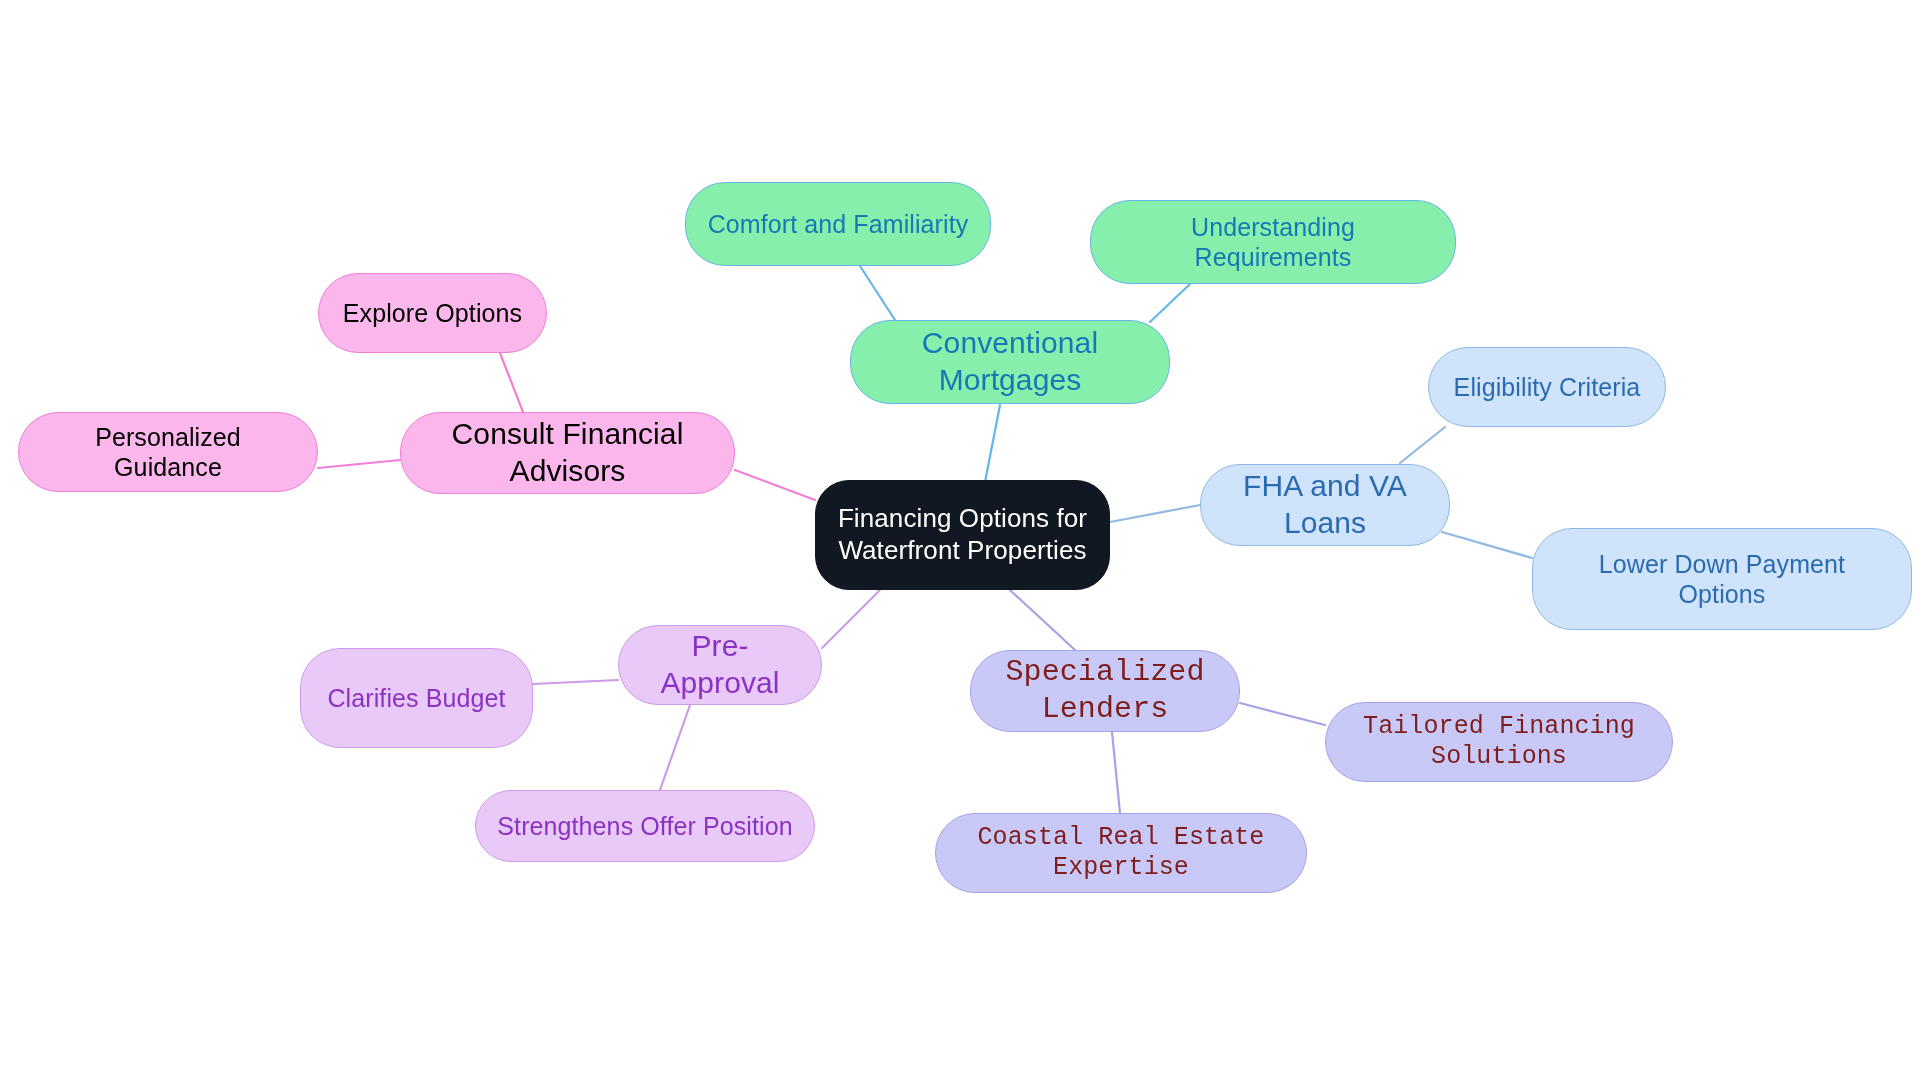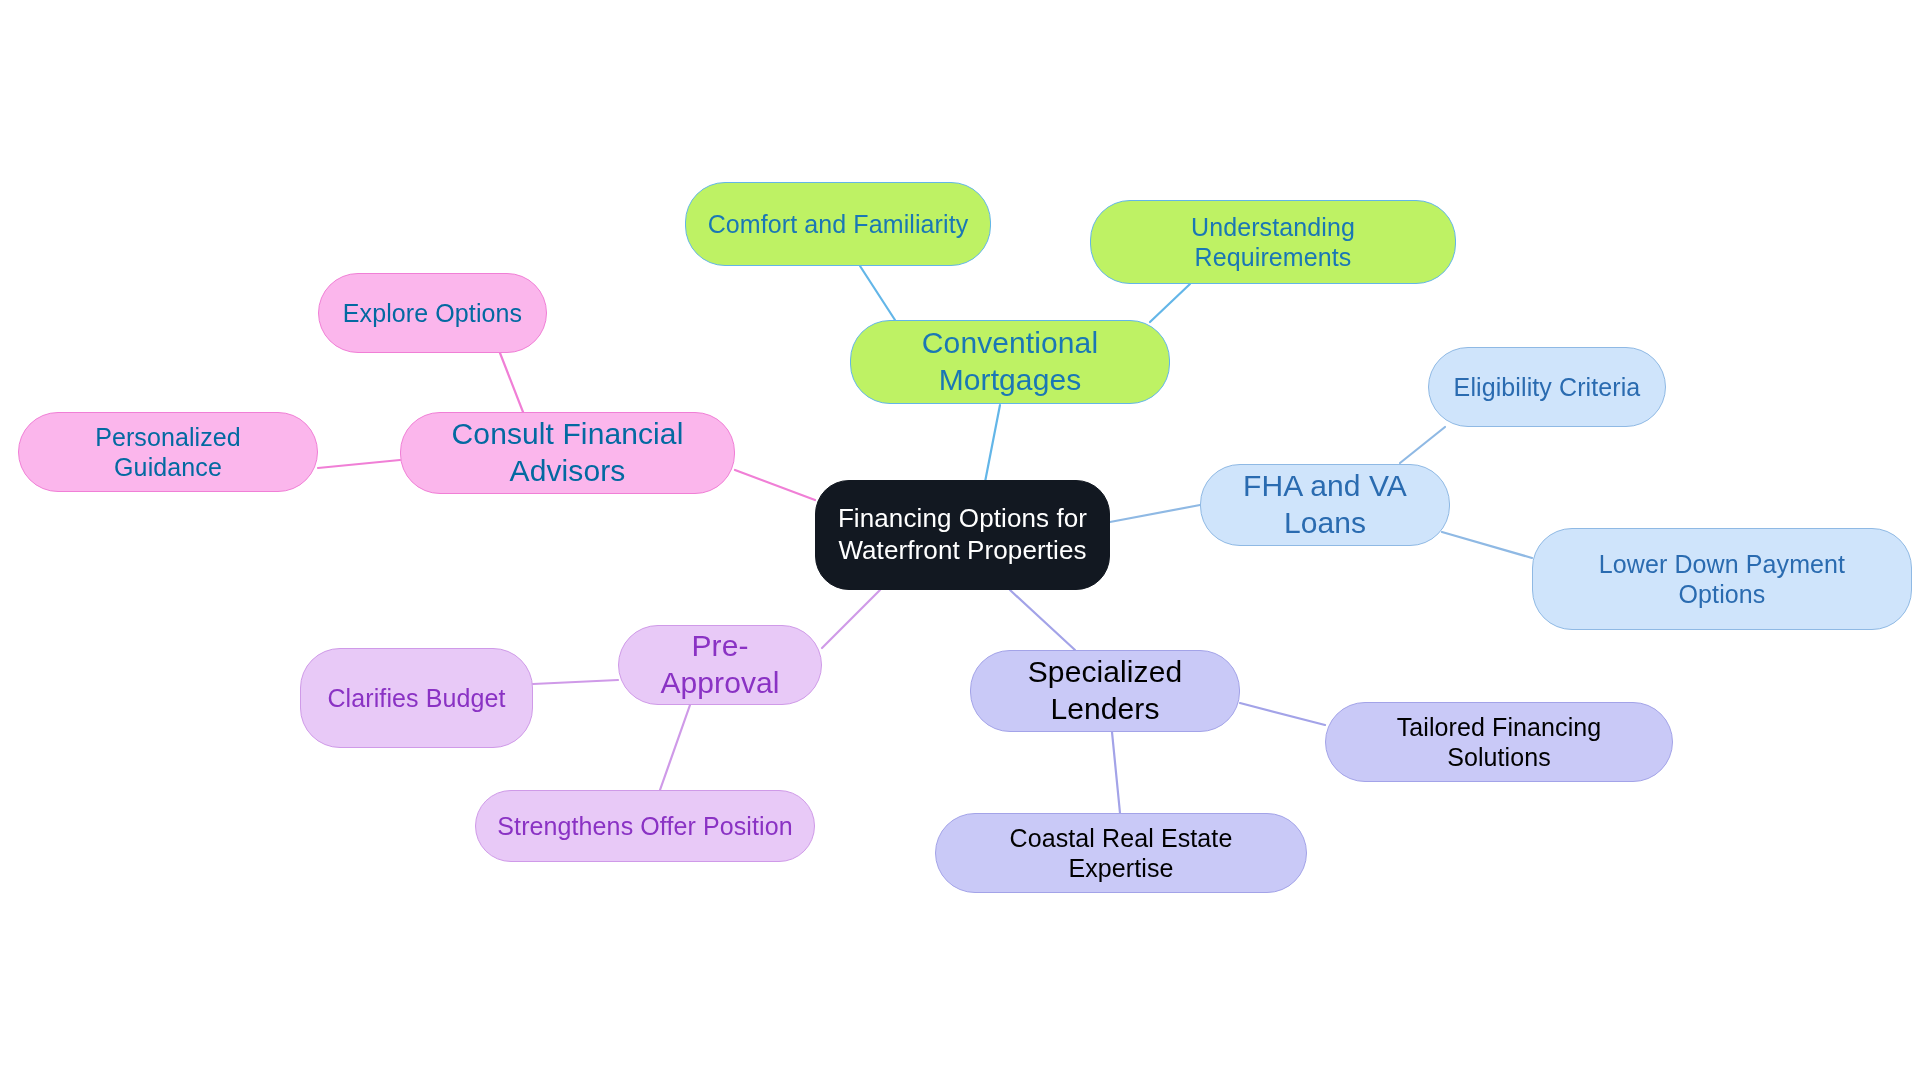--- a/index.html
+++ b/index.html
@@ -49,25 +49,25 @@
   .node-branch {
     font-size: 30px;
     border-radius: 40px;
     padding: 4px 20px;
   }
   .node-leaf {
     font-size: 25px;
     border-radius: 40px;
     padding: 4px 20px;
   }
-  .c-blue   { background: #bef264; border-color: #63b6e8; color: #1a77b5; }
+  .c-blue   { background: #86efac; border-color: #63b6e8; color: #1a77b5; }
   .c-lblue  { background: #cfe4fb; border-color: #8fb9e4; color: #2a6bb0; }
-  .c-pink   { background: #fbb6ec; border-color: #f07fd6; color: #0369a1; }
+  .c-pink   { background: #fbb6ec; border-color: #f07fd6; color: #000000; }
   .c-violet { background: #e8c9f7; border-color: #cf9ae8; color: #8a32c4; }
-  .c-peri   { background: #c9c9f7; border-color: #a3a3e8; color: #000000; }
+  .c-peri   { background: #c9c9f7; border-color: #a3a3e8; color: #7f1d1d; font-family: Liberation Mono, monospace; }
 </style>
 </head>
 <body>
 
 <div id="mindmap-canvas">
 
   <svg id="edge-layer" viewBox="0 0 1920 1083" width="1920" height="1083">
       <line x1="985" y1="482" x2="1000" y2="405" stroke="#63b6e8" stroke-width="2.2" stroke-linecap="round"></line>
       <line x1="895" y1="320" x2="860" y2="266" stroke="#63b6e8" stroke-width="2.2" stroke-linecap="round"></line>
       <line x1="1150" y1="322" x2="1190" y2="284" stroke="#63b6e8" stroke-width="2.2" stroke-linecap="round"></line>

